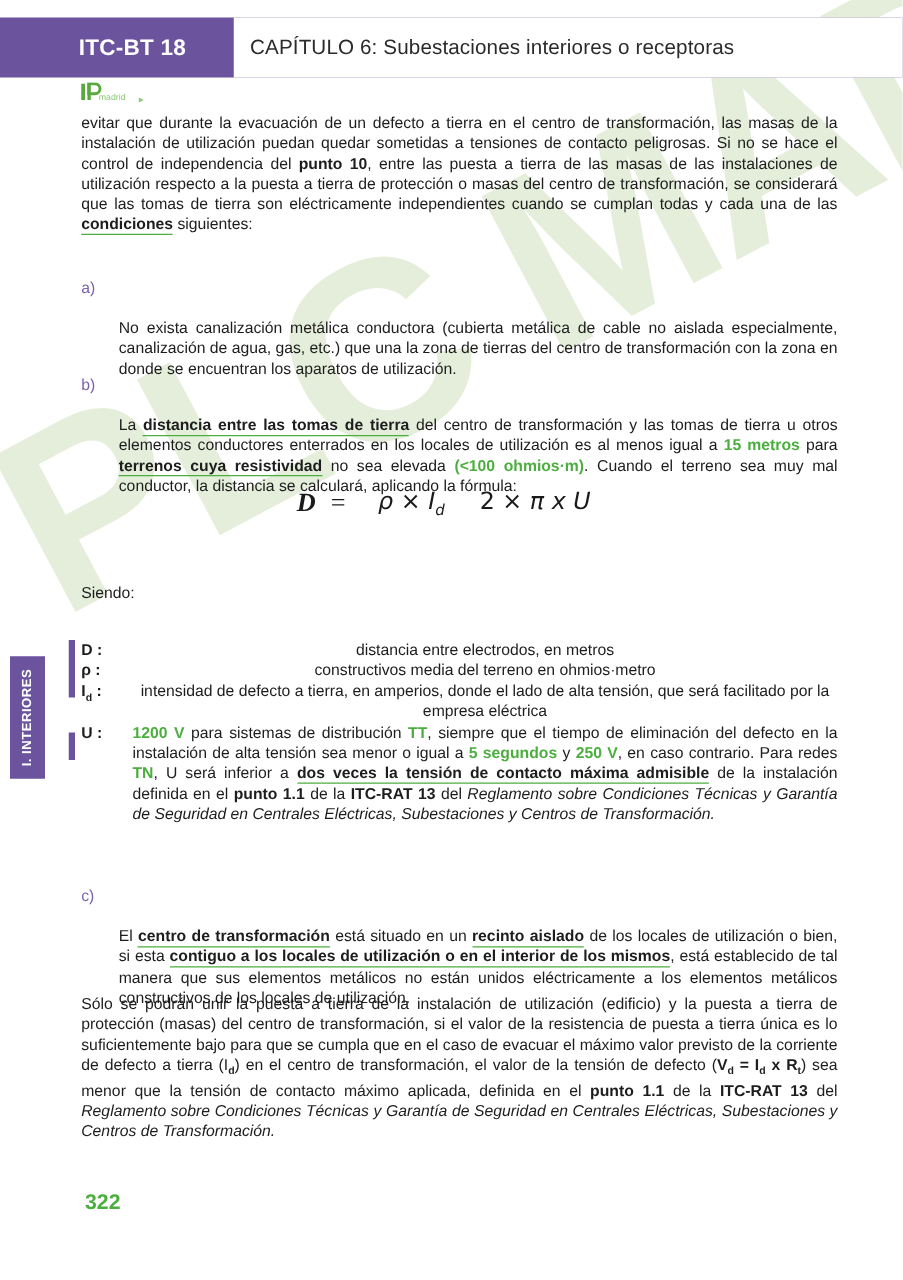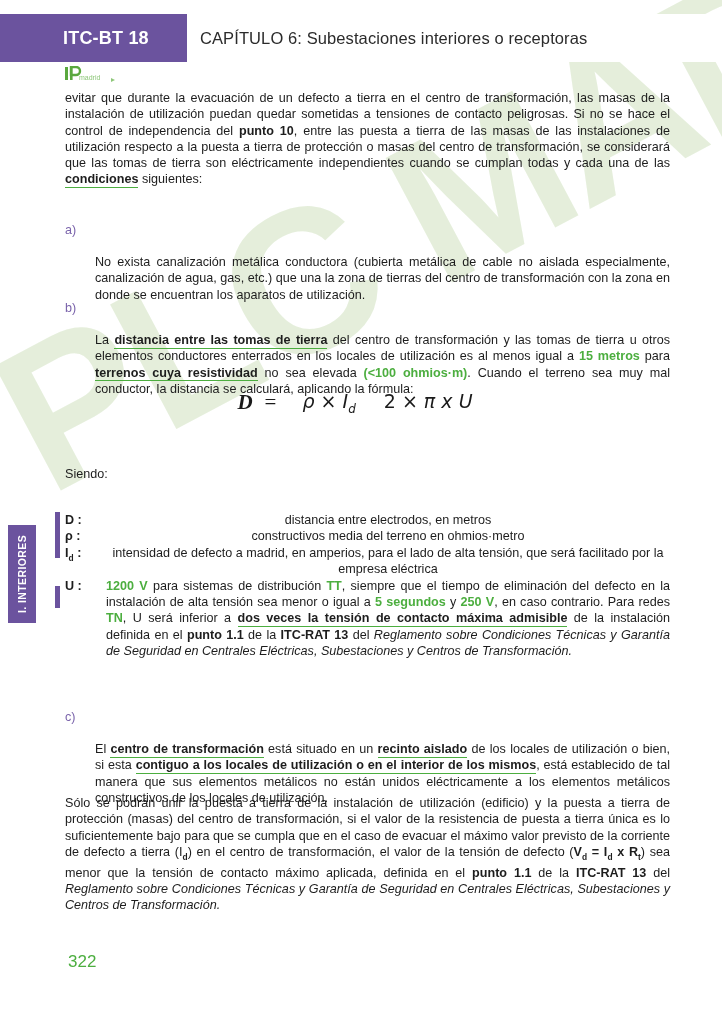--- a/index.html
+++ b/index.html
@@ -182,21 +182,21 @@
   .frac .den{
     font-size:19px;padding:3px 12px 0 12px;
     font-family:"DejaVu Sans", sans-serif;
     font-style:italic;
   }
   .frac sub{font-size:12px;font-weight:normal;}
   
   #page-number{
     position:absolute;
     left:68px;top:952px;
-    font-size:17px;font-weight:normal;
+    font-size:17px;font-weight:bold;
     color:#4cae3f;
     z-index:2;
   }
 </style>
 </head>
 <body>
 
 <div id="watermark">
   <div class="wm-text">PLC MADRID</div>
 </div>
@@ -243,21 +243,21 @@
     <div class="defrow">
       <span class="sym"><span>D</span> <span>:</span></span>
       <span class="txt">distancia entre electrodos, en metros</span>
     </div>
     <div class="defrow">
       <span class="sym"><span>ρ</span> <span>:</span></span>
       <span class="txt">constructivos media del terreno en ohmios·metro</span>
     </div>
     <div class="defrow">
       <span class="sym"><span>I</span><sub>d</sub> <span>:</span></span>
-      <span class="txt">intensidad de defecto a madrid, en amperios, para el lado de alta tensión, que será facilitado por la empresa eléctrica</span>
+      <span class="txt">intensidad de defecto a tierra, en amperios, donde el lado de alta tensión, que será facilitado por la empresa eléctrica</span>
     </div>
     <div class="defrow" style="margin-top:.5px;">
       <span class="sym"><span>U</span> <span>:</span></span>
       <span class="txt" style="text-align:justify;"><span class="g">1200 V</span> para sistemas de distribución <span class="g">TT</span>, siempre que el tiempo de eliminación del defecto en la instalación de alta tensión sea menor o igual a <span class="g">5 segundos</span> y <span class="g">250 V</span>, en caso contrario. Para redes <span class="g">TN</span>, U será inferior a <span class="u">dos veces la tensión de contacto máxima admisible</span> de la instalación definida en el <b>punto 1.1</b> de la <b>ITC-RAT 13</b> del <i>Reglamento sobre Condiciones Técnicas y Garantía de Seguridad en Centrales Eléctricas, Subestaciones y Centros de Transformación.</i></span>
     </div>
   </div>
 
   <div class="listitem" style="top:709px;">
     <span class="marker">c)</span>
     <span class="body">El <span class="u">centro de transformación</span> está situado en un <span class="u">recinto aislado</span> de los locales de utilización o bien, si esta <span class="u">contiguo a los locales de utilización o en el interior de los mismos</span>, está establecido de tal manera que sus elementos metálicos no están unidos eléctricamente a los elementos metálicos constructivos de los locales de utilización.</span>

